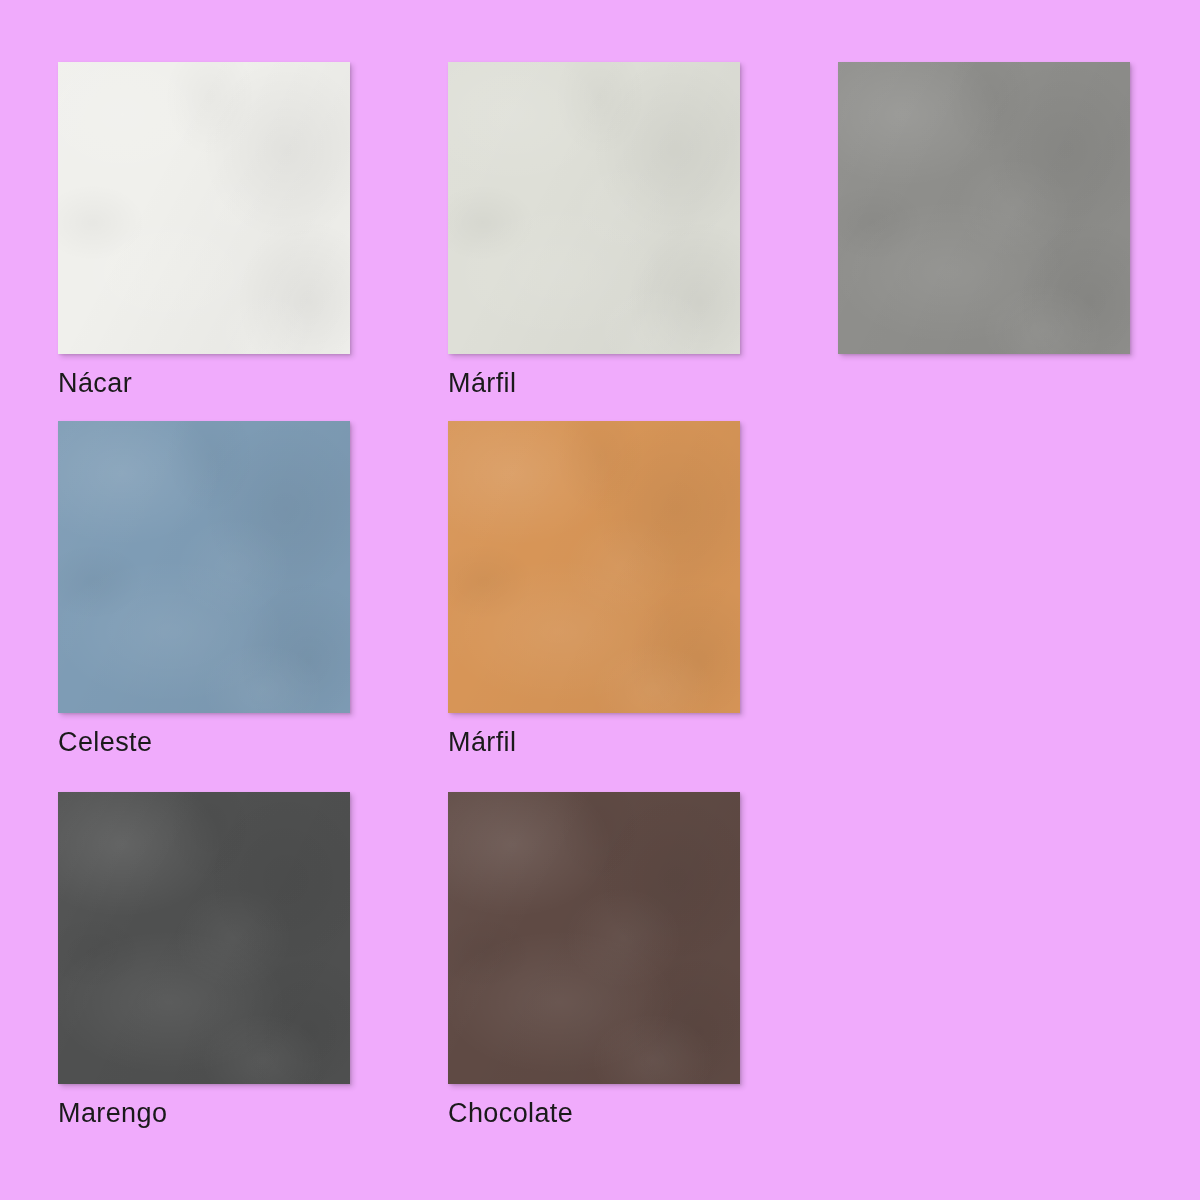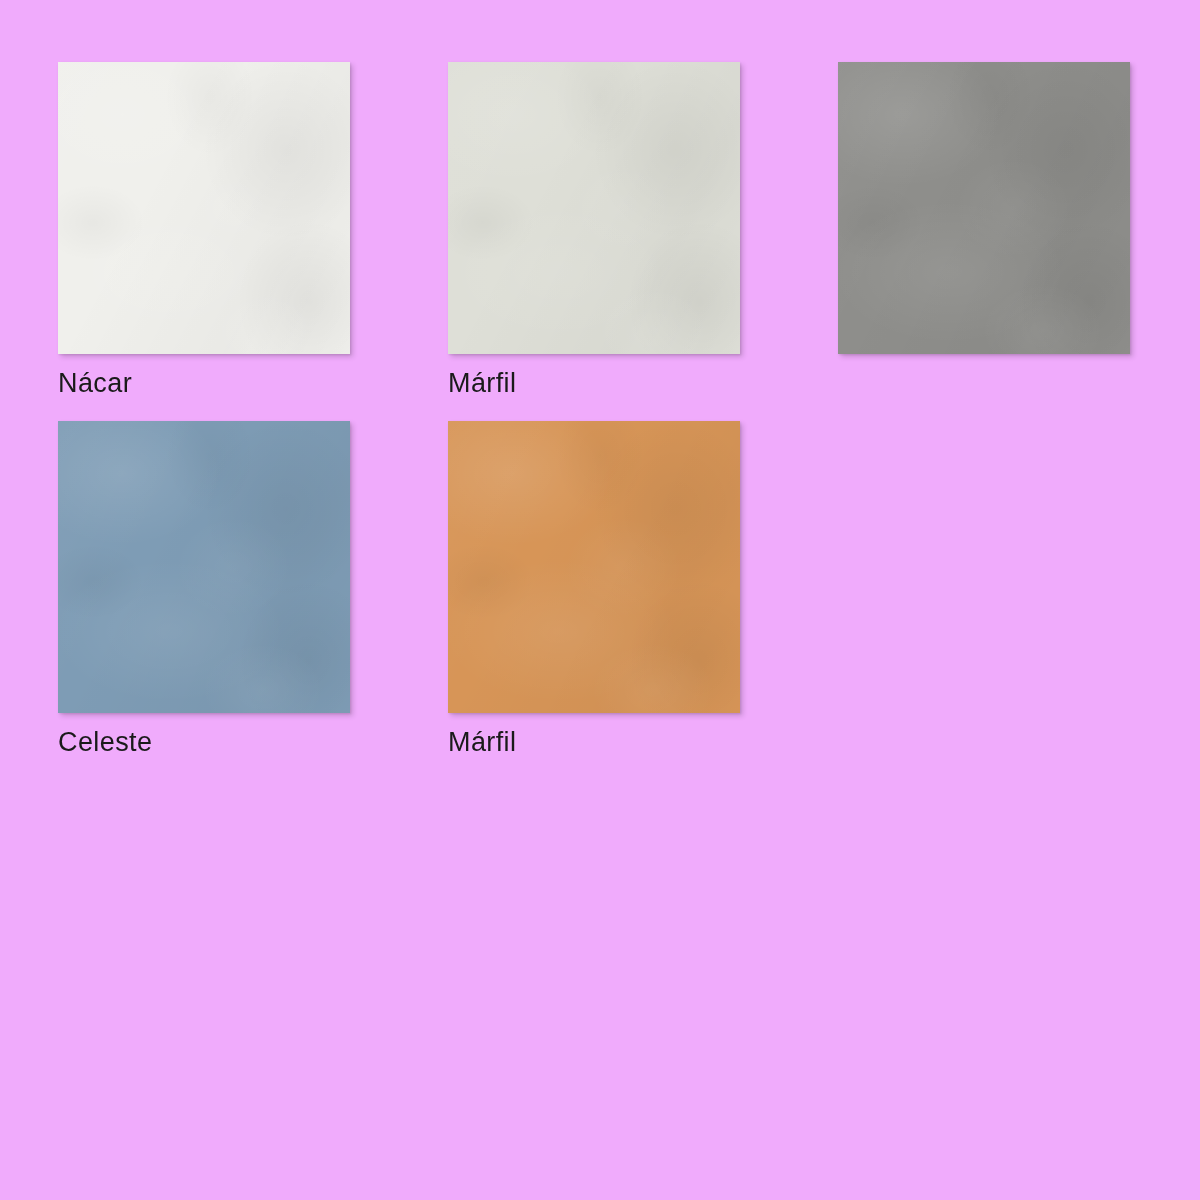--- a/index.html
+++ b/index.html
@@ -104,14 +104,25 @@
     <div class="swatch-cell">
       <div class="swatch-tile" style="background-color: rgb(126, 156, 181);"></div>
       <div class="swatch-label" style="color: rgb(26, 26, 26);">Celeste</div>
     </div>
     <div class="swatch-cell">
       <div class="swatch-tile" style="background-color: rgb(215, 149, 87);"></div>
       <div class="swatch-label" style="color: rgb(26, 26, 26);">Márfil</div>
     </div>
   </div>
 
+  <div class="swatch-row row-3">
+    <div class="swatch-cell">
+      <div class="swatch-tile" style="background-color: rgb(79, 80, 80);"></div>
+      <div class="swatch-label" style="color: rgb(26, 26, 26);">Marengo</div>
+    </div>
+    <div class="swatch-cell">
+      <div class="swatch-tile" style="background-color: rgb(95, 74, 68);"></div>
+      <div class="swatch-label" style="color: rgb(26, 26, 26);">Chocolate</div>
+    </div>
+    <div class="swatch-cell"></div>
+  </div>
 
 </div>
 
 </body></html>

